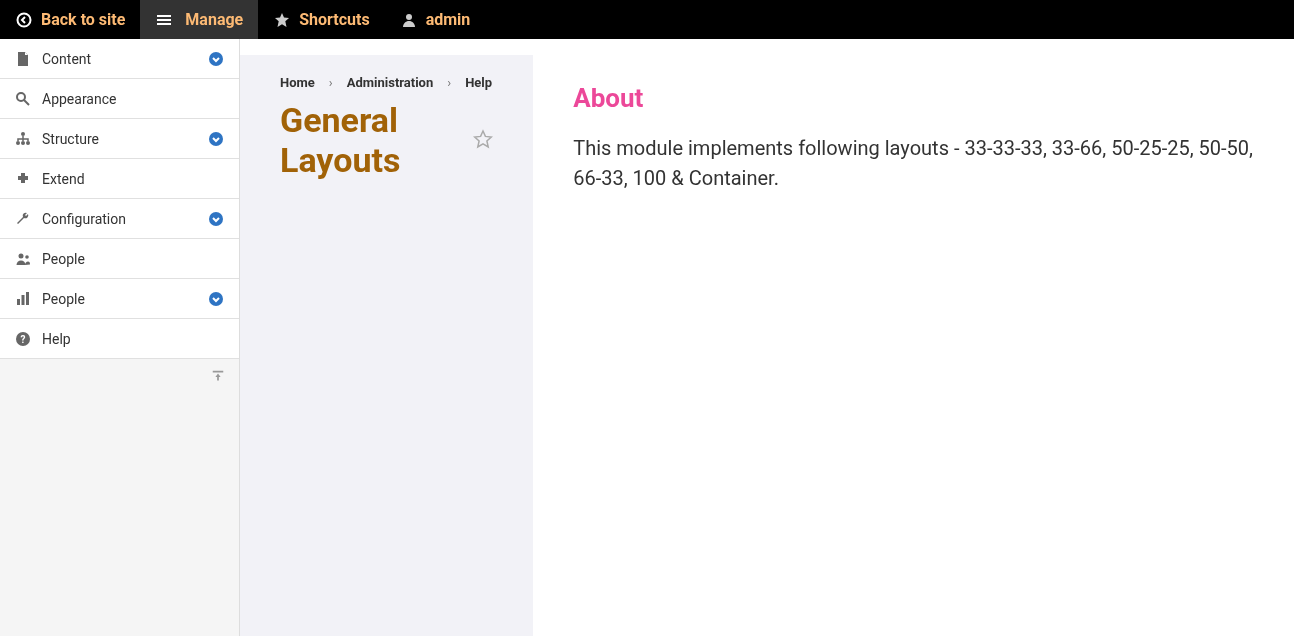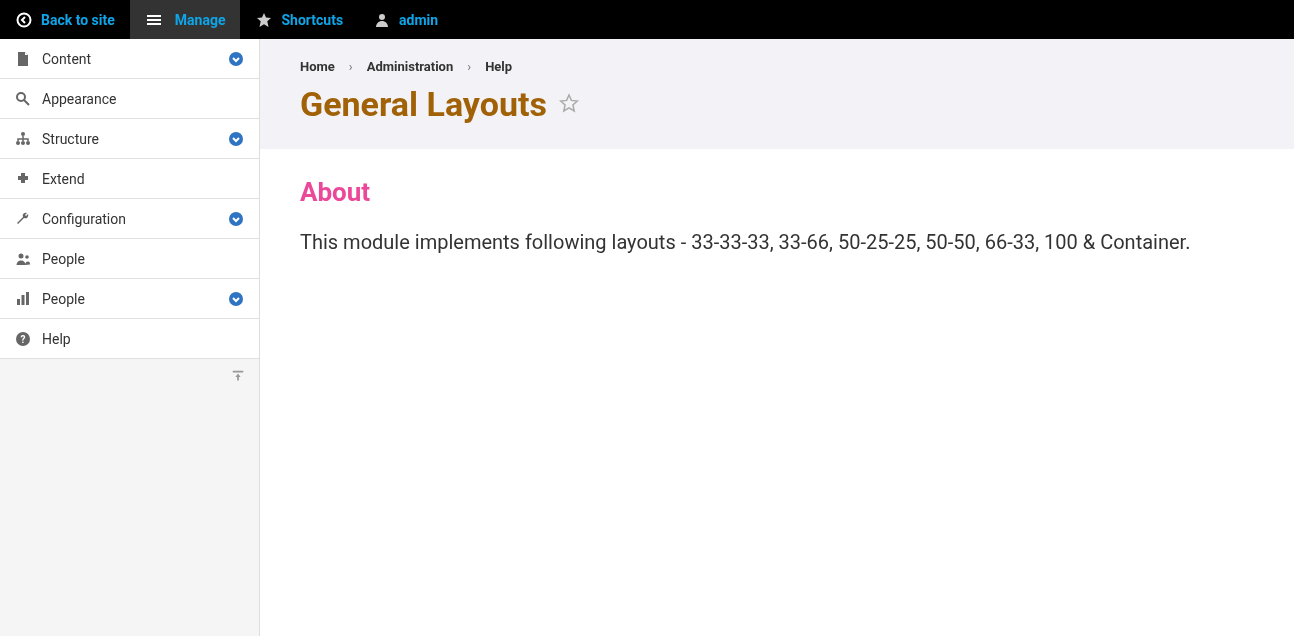--- a/index.html
+++ b/index.html
@@ -1,37 +1,37 @@
 <!DOCTYPE html>
 <html><head>
   <meta charset="utf-8">
   <style>
     * { margin: 0; padding: 0; box-sizing: border-box; }
     body { font-family: -apple-system, BlinkMacSystemFont, "Segoe UI", Roboto, sans-serif; font-size: 14px; background: #fff; width: 1294px; height: 636px; overflow: hidden; }
     
     
-    .toolbar { display: flex; align-items: center; background: #000; color: #0ea5e9; height: 39px; font-weight: bold; font-size: 14px; }
+    .toolbar { display: flex; align-items: center; background: #000; color: #fdba74; height: 39px; font-weight: bold; font-size: 16px; }
     .toolbar-item { display: flex; align-items: center; height: 39px; padding: 0 15px; gap: 8px; cursor: pointer; }
     .toolbar-item.active { background: #333; gap: 12px; }
     .toolbar-icon { display: inline-flex; align-items: center; justify-content: center; width: 18px; height: 18px; }
     
     
     .layout { display: flex; height: calc(636px - 39px); }
     
     
-    .sidebar { width: 260px; background: #f5f5f5; border-right: 1px solid #ddd; display: flex; flex-direction: column; }
+    .sidebar { width: 240px; background: #f5f5f5; border-right: 1px solid #ddd; display: flex; flex-direction: column; }
     .sidebar-nav { background: #fff; }
     .sidebar-item { display: flex; align-items: center; height: 40px; padding: 0 14px; border-bottom: 1px solid #e0e0e0; color: #444; cursor: pointer; gap: 10px; position: relative; }
     .sidebar-icon { display: inline-flex; width: 18px; height: 18px; align-items: center; justify-content: center; color: #666; }
     .sidebar-label { flex: 1; font-size: 14px; color: #333; }
     .expand-toggle { width: 18px; height: 18px; display: inline-flex; align-items: center; justify-content: center; }
     .sidebar-footer { display: flex; justify-content: flex-end; padding: 10px 14px; }
     
     
-    .content { flex: 1; display: flex; flex-direction: column; }
+    .content { flex: 1; display: flex; flex-direction: row; margin-top: 16px; }
     .header-region { background: #f2f2f7; padding: 20px 40px 25px 40px; }
     .breadcrumb { display: flex; align-items: center; gap: 14px; font-size: 13px; font-weight: bold; color: #333; margin-bottom: 10px; }
     .breadcrumb span { cursor: pointer; }
     .breadcrumb-sep { color: #777; font-weight: normal; }
     .page-title-wrap { display: flex; align-items: center; gap: 12px; }
     .page-title { font-size: 34px; font-weight: 700; color: #a16207; }
     .star-icon { color: #aaa; }
     
     .body-content { padding: 28px 40px; }
     .about-heading { font-size: 26px; font-weight: 700; color: #ec4899; margin-bottom: 20px; }

